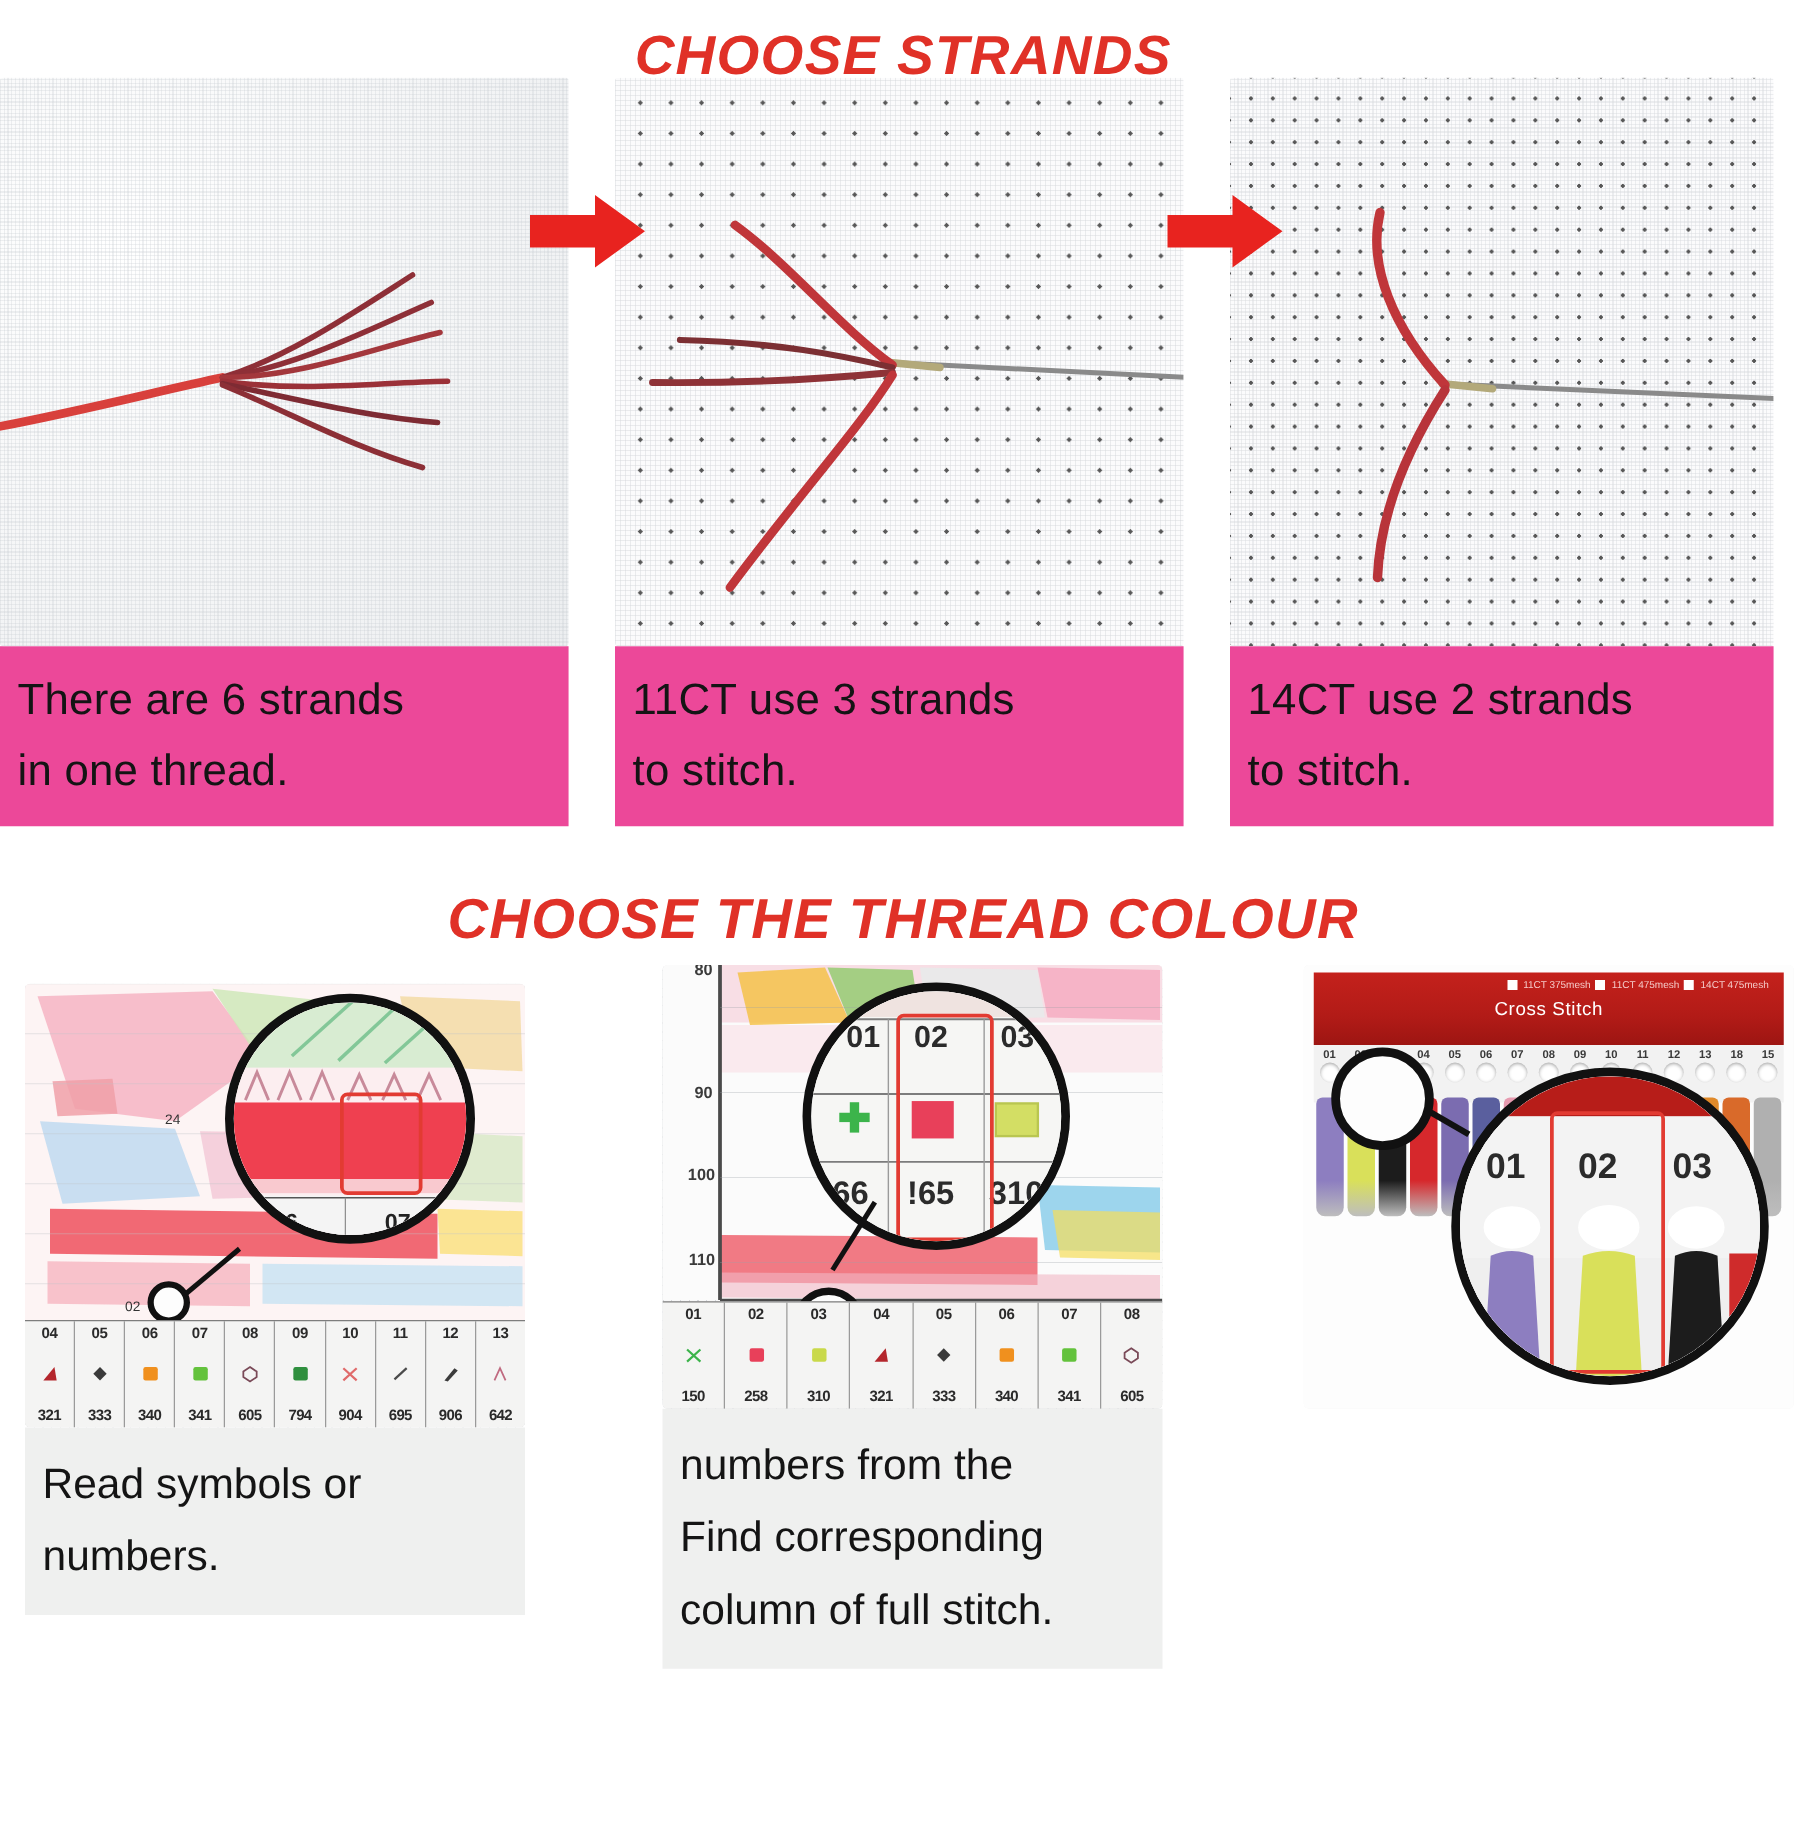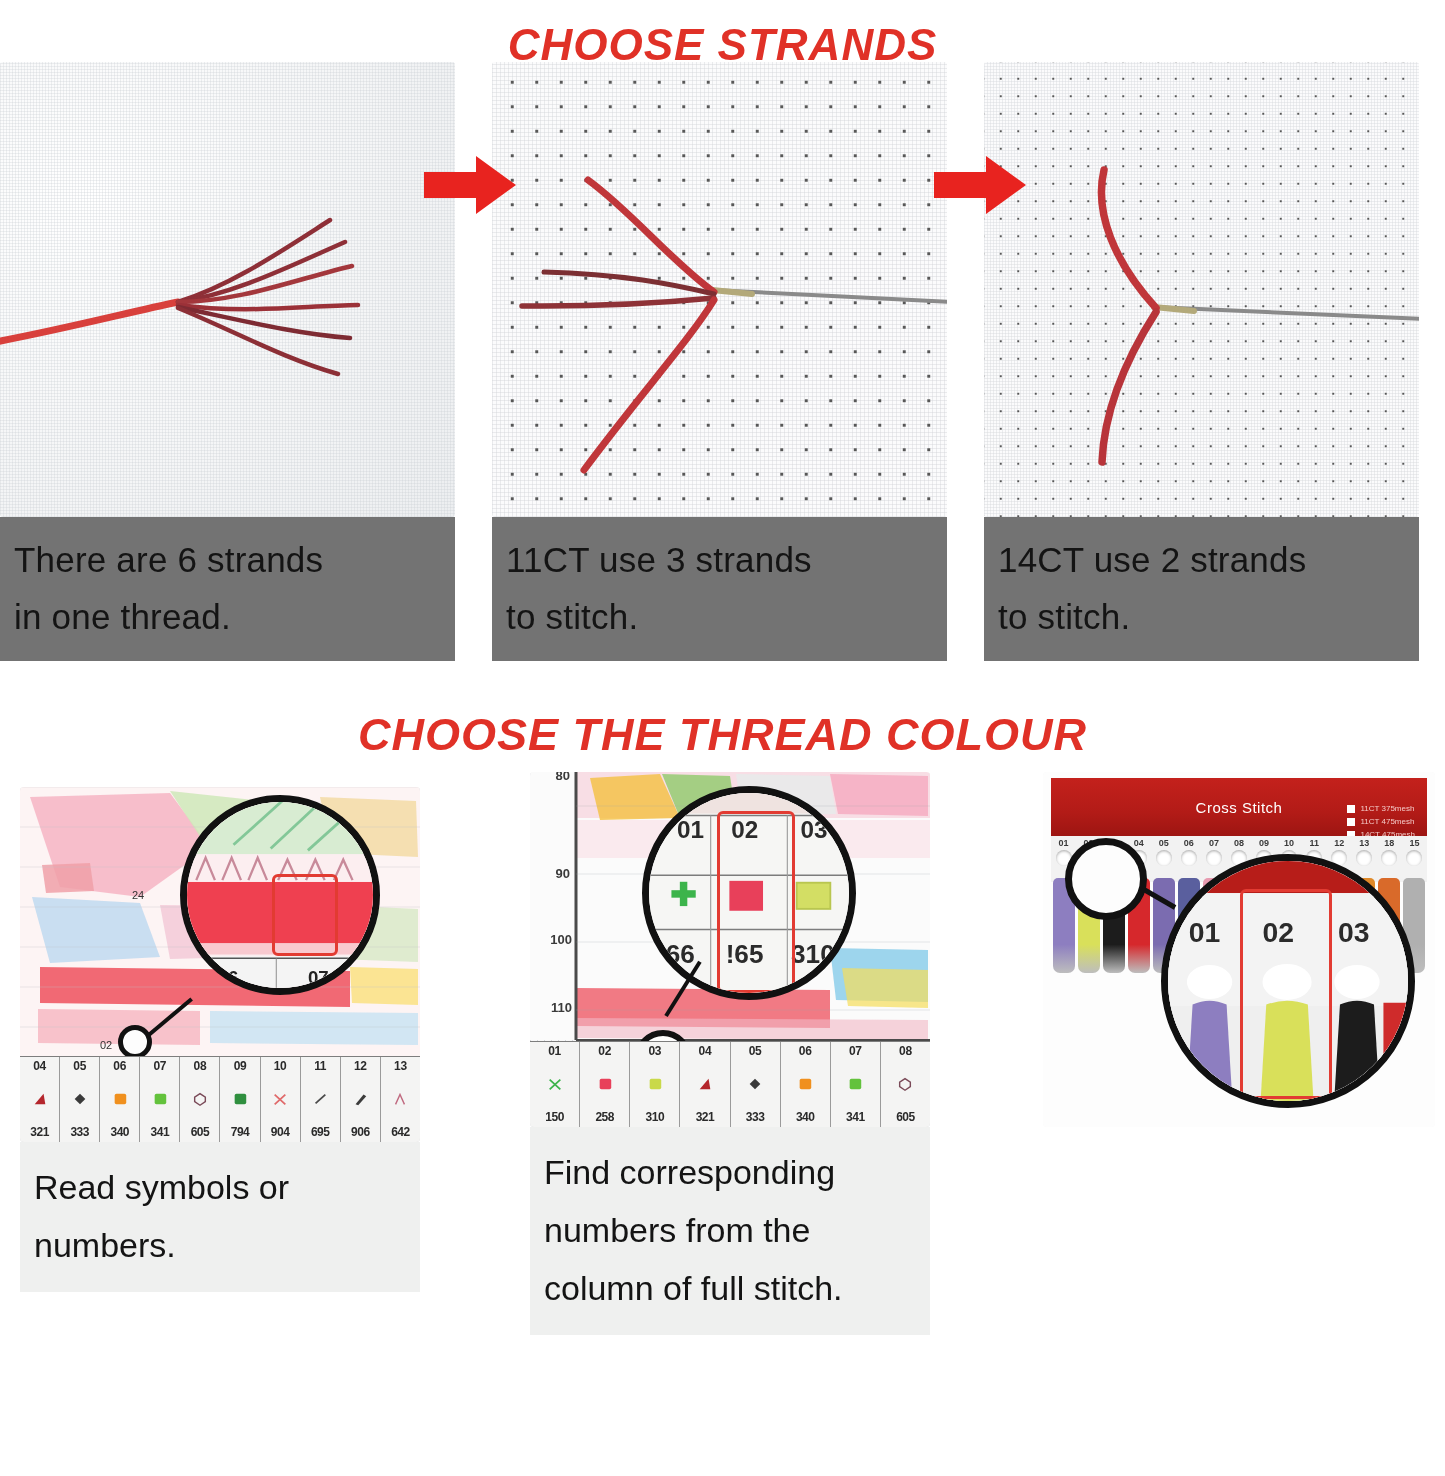--- a/index.html
+++ b/index.html
@@ -31,21 +31,21 @@
 
   
   #row-strands { height: 640px; padding: 0 0 0 0; }
   #row-strands .card { width: 455px; margin-right: 37px; }
   #row-strands .card:last-child { margin-right: 0; width: 435px; }
 
   .photo { position: relative; width: 100%; height: 455px; overflow: hidden;
            border-radius: 3px; }
 
   .caption {
-    background: #737373;
+    background: #ec4899;
     color: #141414;
     font-size: 35px;
     line-height: 57px;
     padding: 14px 14px 16px 14px;
     letter-spacing: 0.2px;
   }
   .caption .line { display: block; white-space: nowrap; }
 
   
   .fabric-plain {
@@ -129,22 +129,22 @@
   .mag-line { position: absolute; background: #111; transform-origin: left center; }
 
   .redbox { position: absolute; border: 3px solid #e23b32; border-radius: 6px; }
 
   
   .thread-card { position: absolute; inset: 0; background: #fdfdfd; }
   .thread-header { position: absolute; left: 8px; right: 8px; top: 6px; height: 58px;
     background: linear-gradient(180deg, #c4211c 0%, #b21b17 60%, #9d1512 100%);
     display: flex; align-items: center; justify-content: center; }
   .thread-header-title { color: #fff; font-size: 15px; letter-spacing: .5px; }
-  .thread-opts { position: absolute; right: 12px; top: 26px;
-                 display: flex; flex-direction: column; gap: 4px; }
+  .thread-opts { position: absolute; right: 12px; top: 5px;
+                 display: flex; flex-direction: row; gap: 4px; }
   .thread-opt { display: flex; align-items: center; gap: 5px;
                 color: #f4c9c7; font-size: 8px; }
   .thread-opt .box { width: 8px; height: 8px; background: #fff; display: block; }
 
   .peg-row { position: absolute; left: 8px; right: 8px; top: 64px; height: 46px;
              background: #f2f2f2; display: flex; }
   .peg { flex: 1; position: relative; display: flex; flex-direction: column;
          align-items: center; }
   .peg-num { font-size: 9px; color: #3a3a3a; margin-top: 2px; font-weight: bold; }
   .peg-hole { width: 16px; height: 16px; border-radius: 50%;
@@ -461,22 +461,22 @@
           <div class="legend-cell">
             <span class="legend-num">08</span>
             <svg viewBox="0 0 20 18" class="legend-sym">
               <path d="M10,3 L16,7 L16,12 L10,16 L4,12 L4,7 Z" fill="none" stroke="#7a4a58" stroke-width="1.6"></path>
             </svg>
             <span class="legend-code">605</span>
           </div>
         </div>
     </div>
     <div class="cap2">
+      <span class="line">numbers from the</span>
       <span class="line">Find corresponding</span>
-      <span class="line">numbers from the</span>
       <span class="line">column of full stitch.</span>
     </div>
   </div>
 
   <svg class="arrow" id="arrow-2" viewBox="0 0 100 70">
     <path d="M4,22 L56,22 L56,6 L96,35 L56,64 L56,48 L4,48 Z" fill="#e8231f"></path>
   </svg>
 
   <div class="col" id="col-3">
     <div class="chart-photo">

